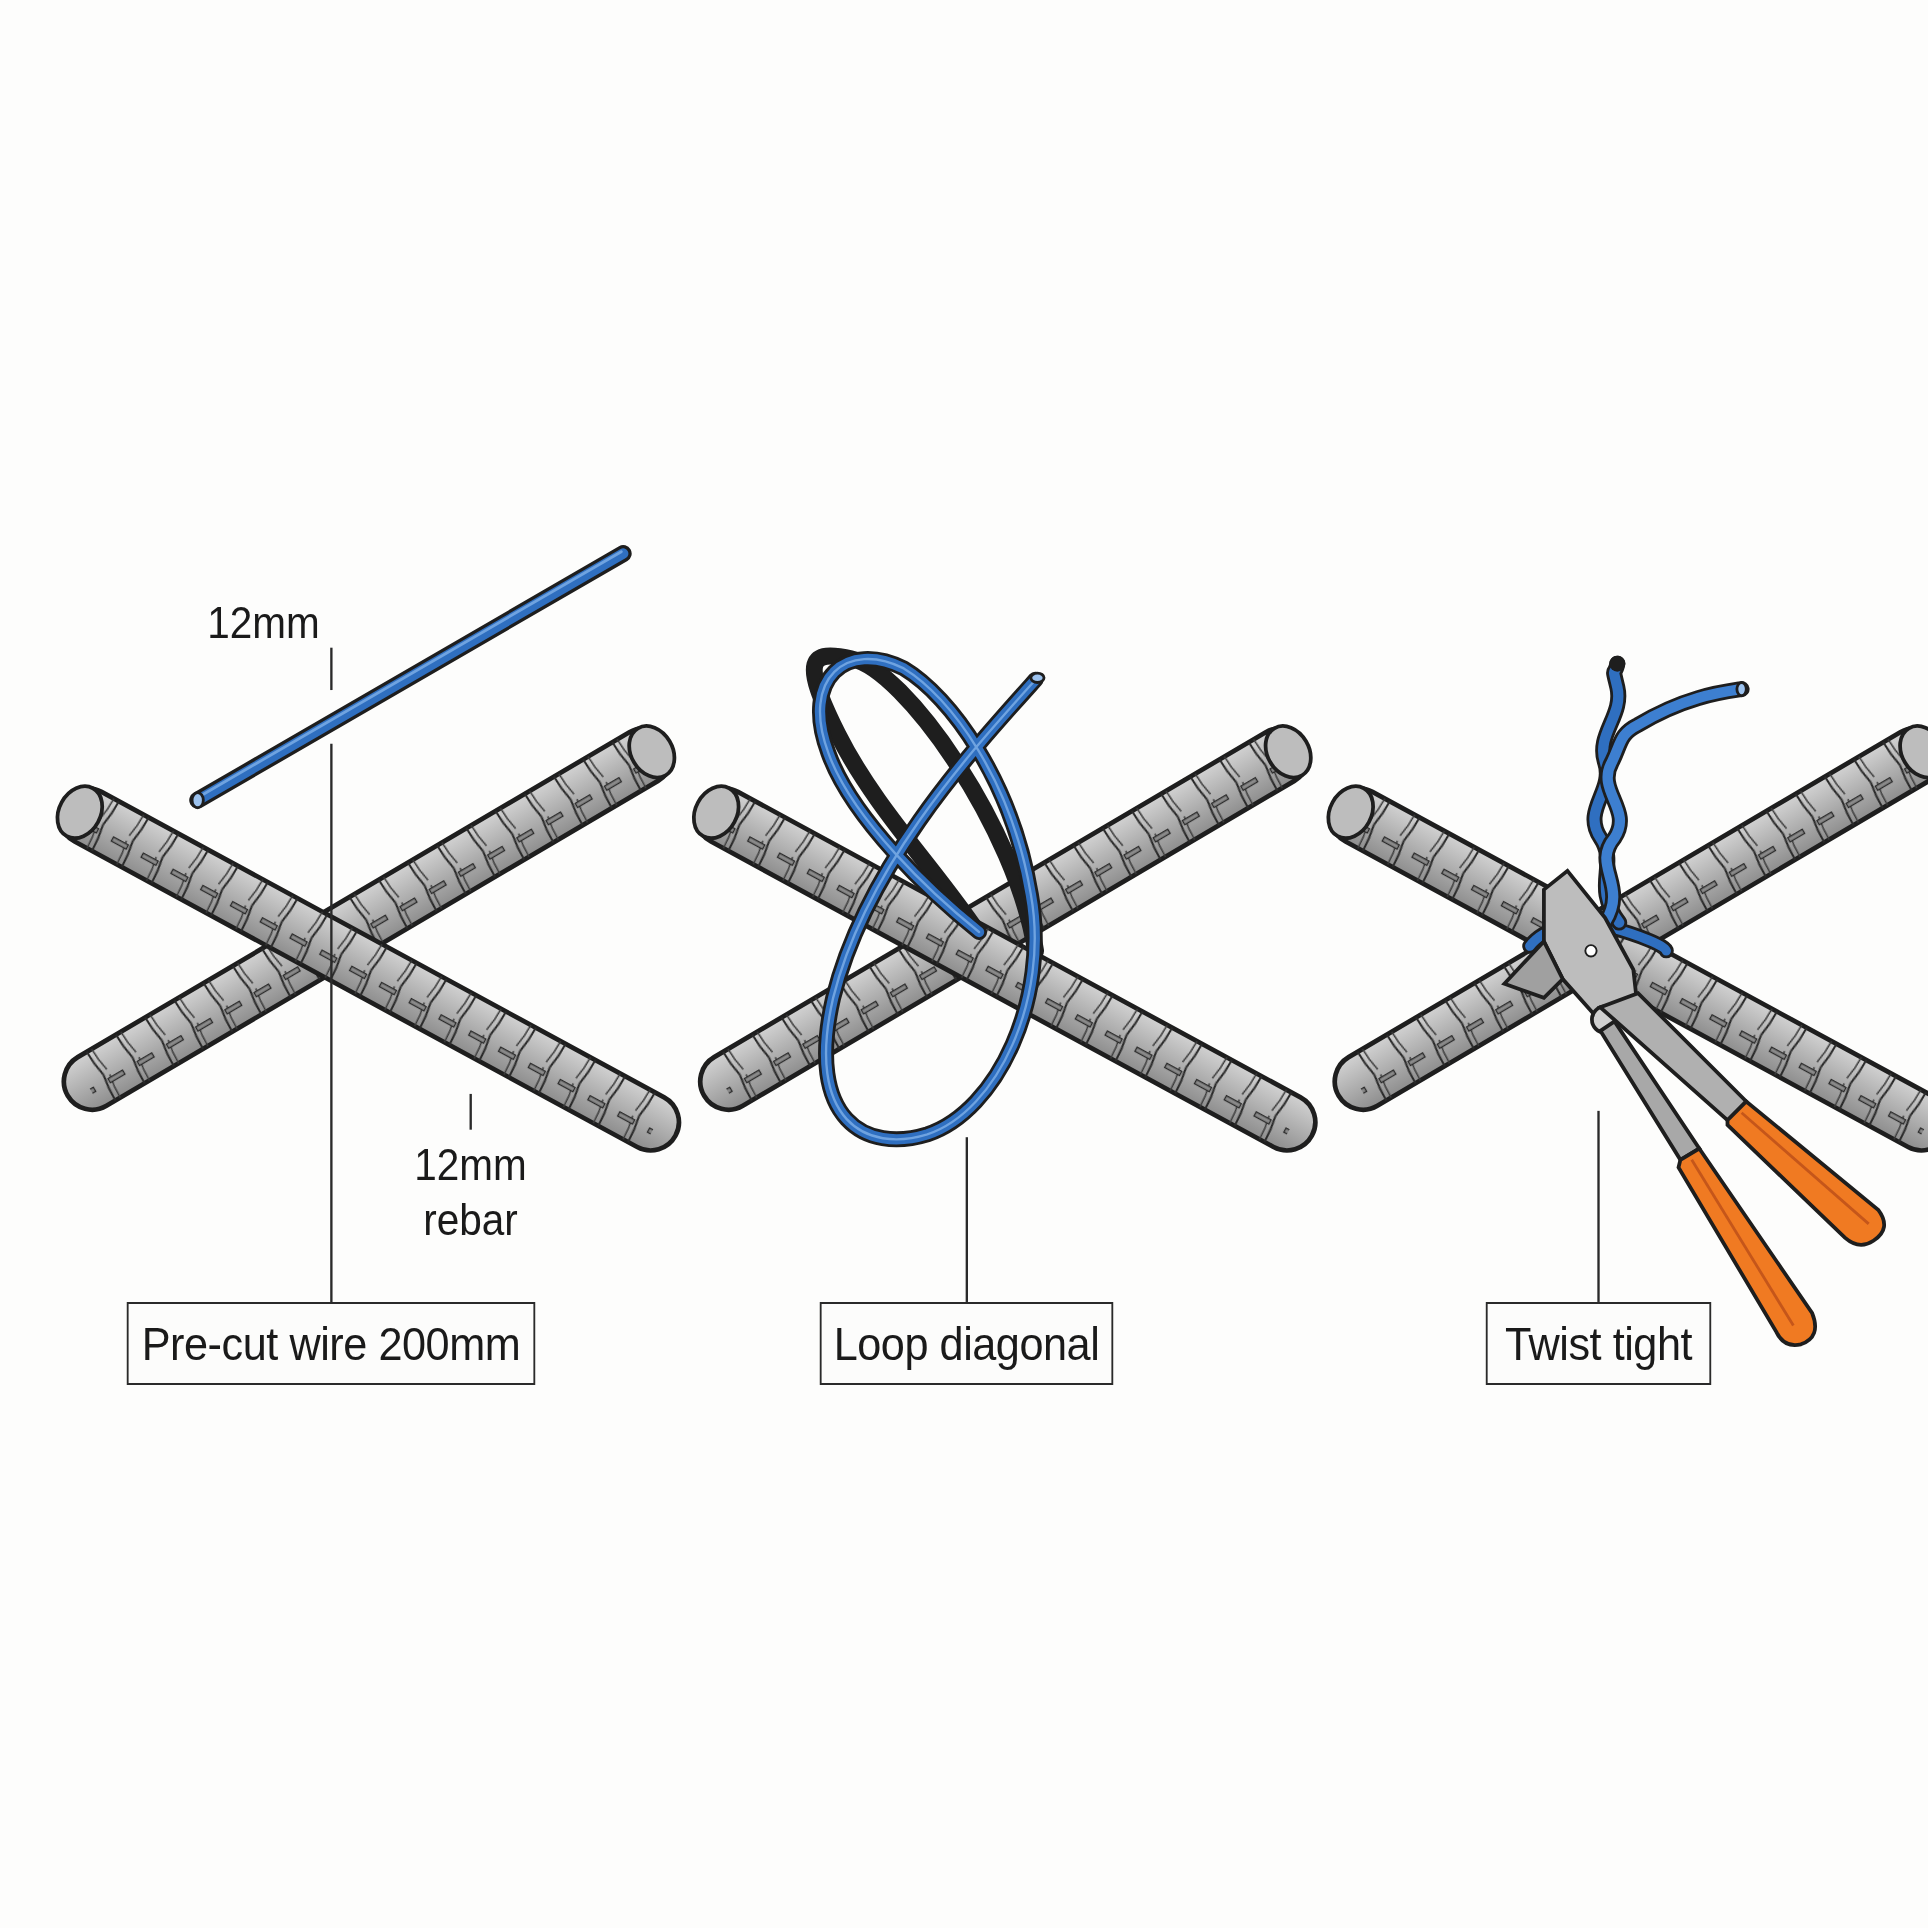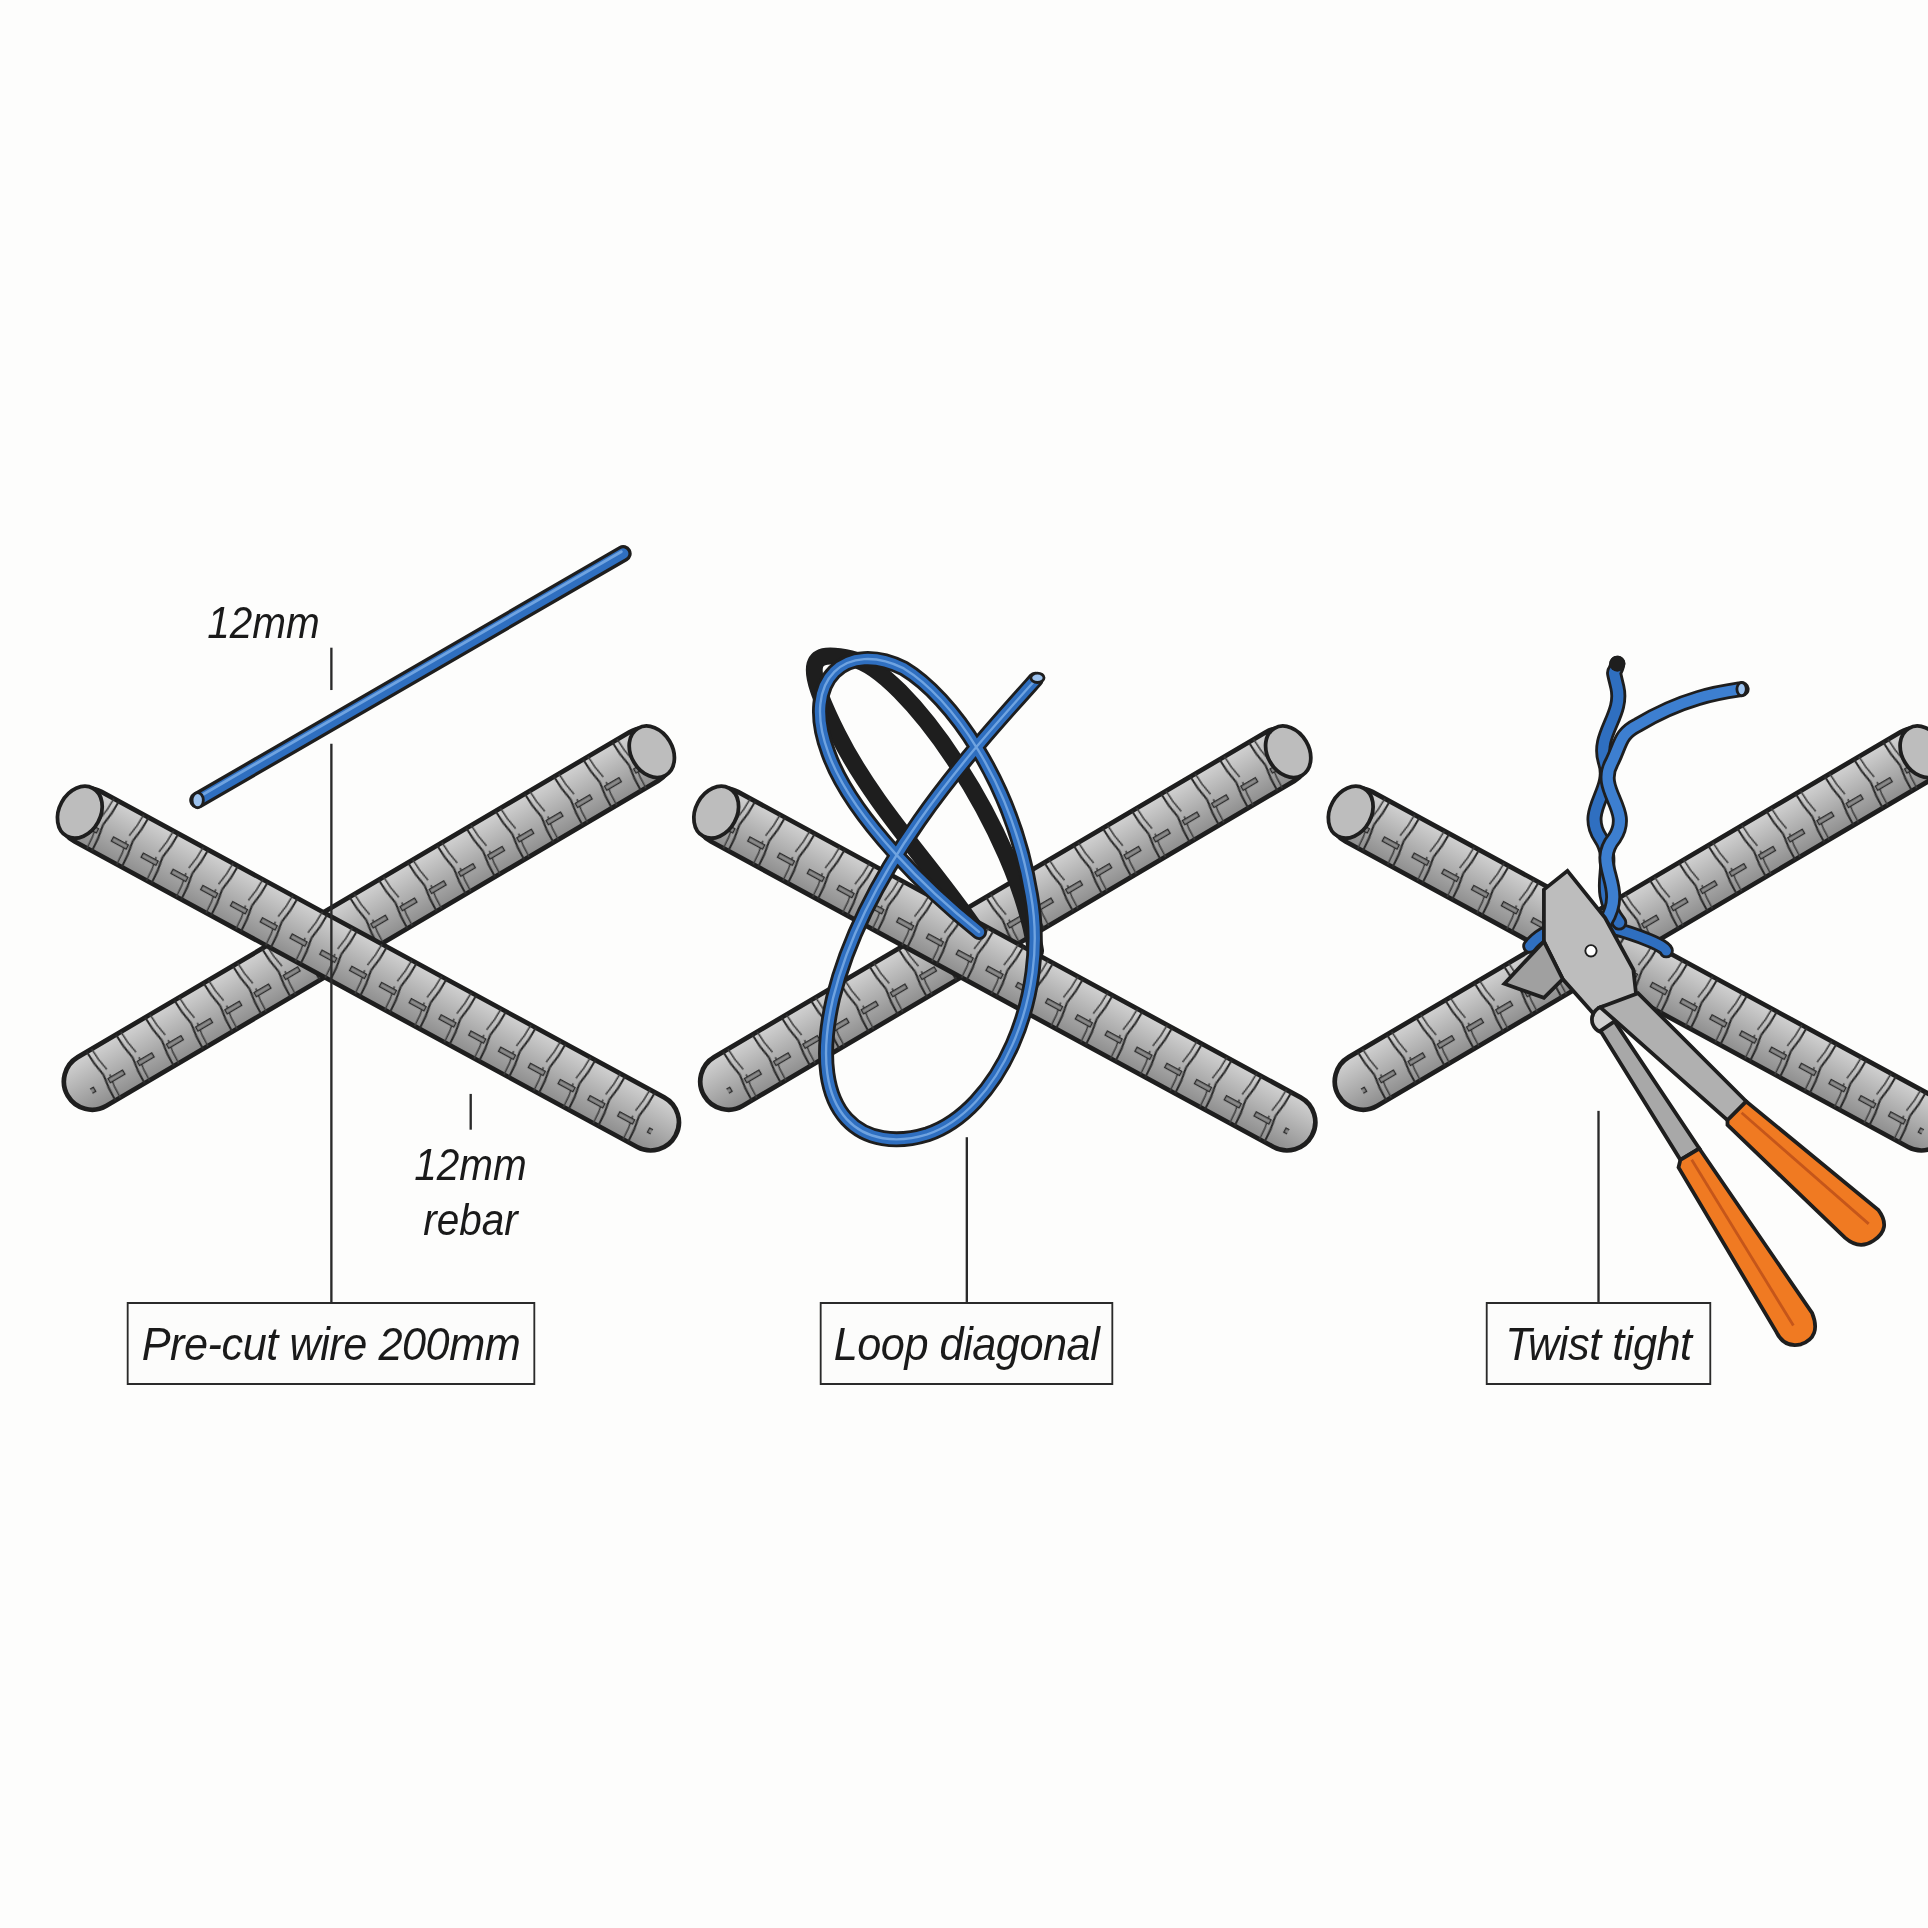--- a/index.html
+++ b/index.html
@@ -1,18 +1,18 @@
 <!DOCTYPE html>
 <html style="font-size:15px"><head>
 <meta charset="utf-8">
 <style>
   html, body { margin: 0; padding: 0; background: #fdfdfc; }
   body { width: 1928px; height: 1928px; position: relative; overflow: hidden;
          font-family: "Liberation Sans", "DejaVu Sans", sans-serif; }
-  #stage { position: absolute; left: 0; top: 0; width: 1928px; height: 1928px; font-style: italic; }
+  #stage { position: absolute; left: 0; top: 0; width: 1928px; height: 1928px; }
   .label-box { position: absolute; border: 2.8px solid #2a2a2a; background: #fcfcfb;
                box-sizing: border-box; display: flex; align-items: center; justify-content: center;
                font-size: 47px; color: #1a1a1a; letter-spacing: -0.5px; transform: scaleX(0.92); }
   .free-label { position: absolute; font-size: 44px; color: #1a1a1a; text-align: center;
                 line-height: 55px; transform: scaleX(0.92); }
 </style>
 </head>
 <body>
 
 <div id="stage">

